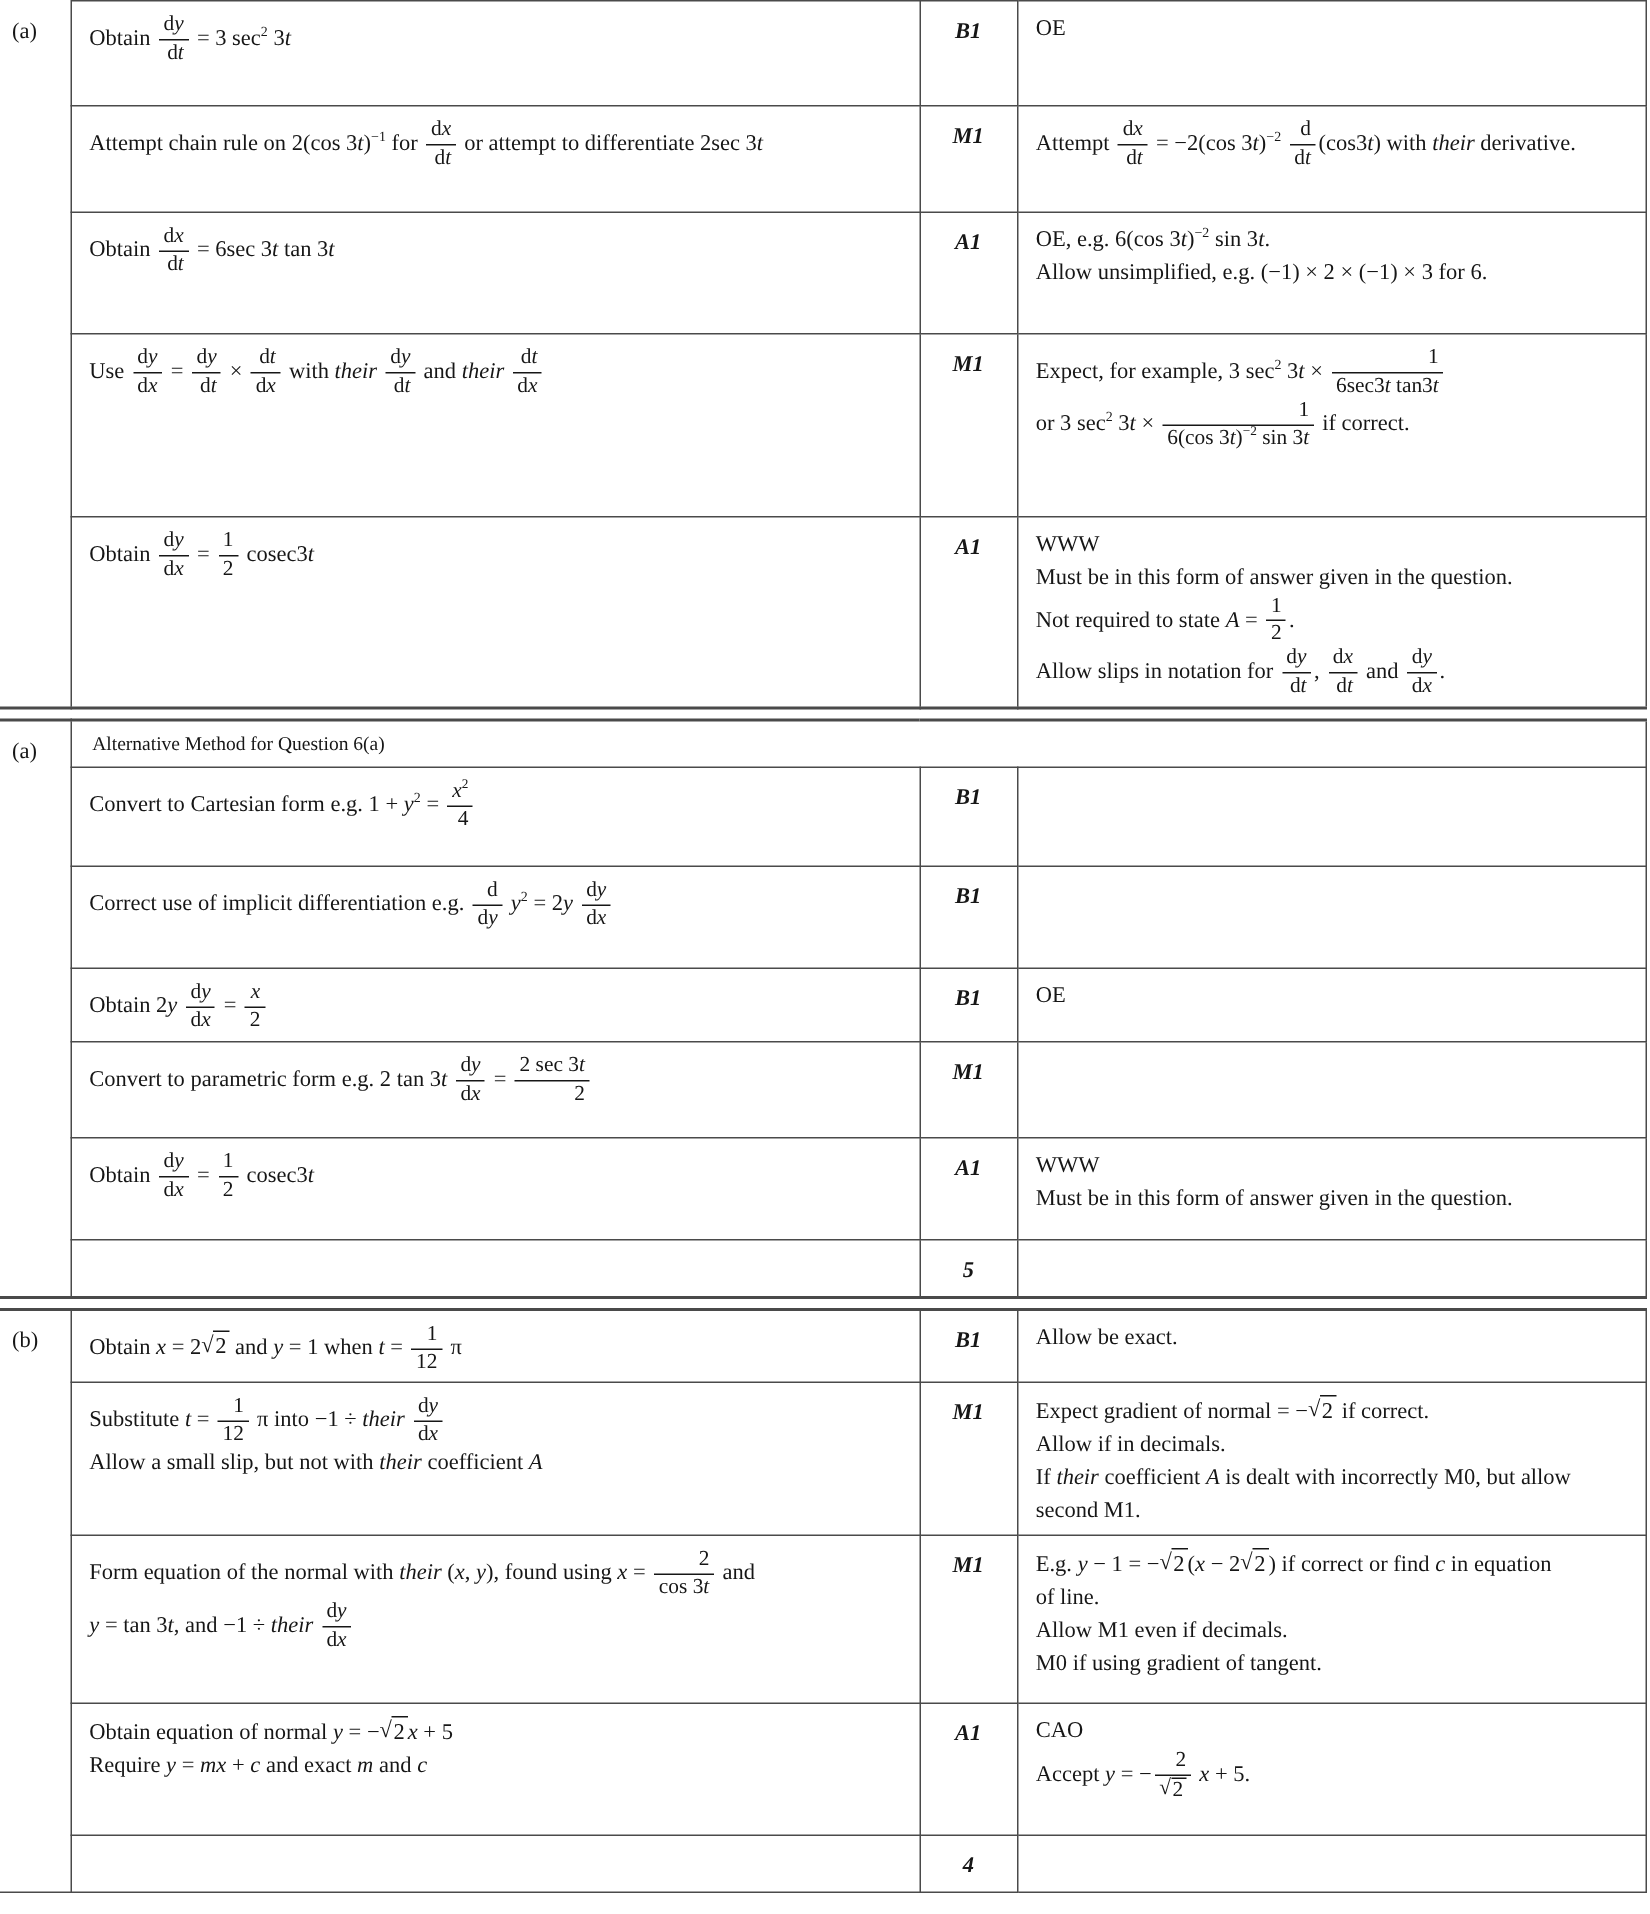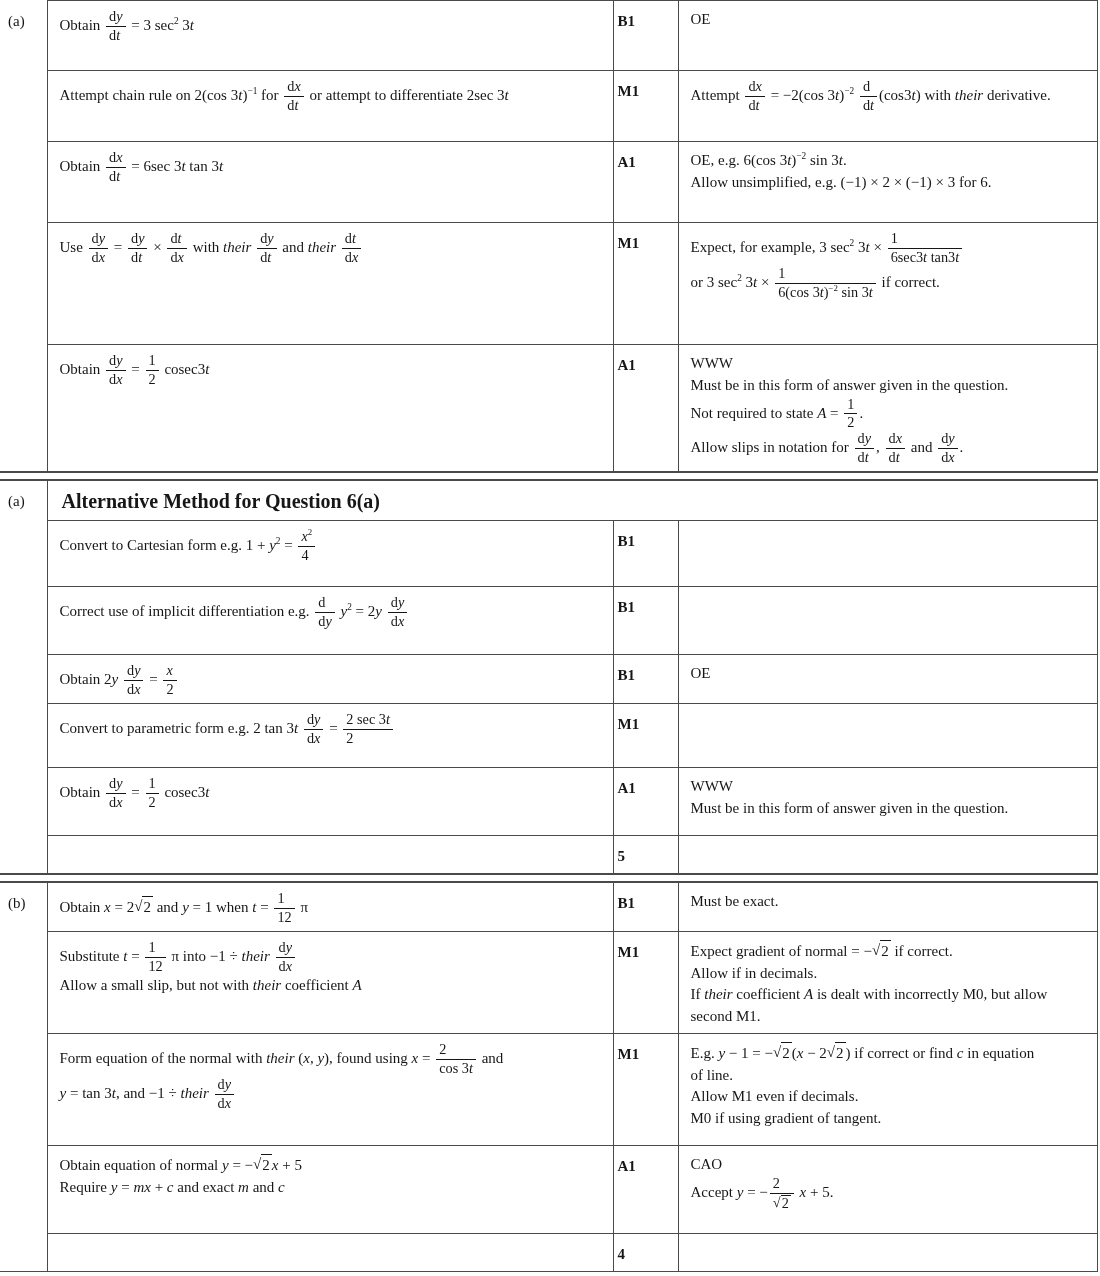--- a/index.html
+++ b/index.html
@@ -9,29 +9,29 @@
     font-family:"Liberation Serif","DejaVu Serif",serif;
   }
   table { border-collapse:collapse; table-layout:fixed; width:1097px; }
   td {
     border:1.5px solid var(--border,#4a4a4a);
     vertical-align:top; font-size:15px; line-height:1.45;
     padding:8px 10px 5px 12px; overflow:hidden;
   }
   td.label  { border-left:none; padding:10px 2px 0 8px; }
   td.no-top { border-top:none; }
-  td.mark   { font-weight:bold; text-align:left; padding:10px 4px 5px 4px; }
-  td.header-cell { font-weight:bold; padding:6px 10px 4px 14px; font-size:20px; }
+  td.mark   { font-weight:bold; text-align:center; padding:10px 4px 5px 4px;font-style:italic; }
+  td.header-cell { font-weight:normal; padding:6px 10px 4px 14px; font-size:13px; }
   tr.divider td {
     border:none; border-top:2px solid var(--border,#4a4a4a);
     border-bottom:2px solid var(--border,#4a4a4a);
     padding:0; height:4px;
   }
   
-  .frac { display:inline-block; vertical-align:middle; text-align:left; margin:0 2px; font-size:0.95em; }
+  .frac { display:inline-block; vertical-align:middle; text-align:right; margin:0 2px; font-size:0.95em; }
   .frac .num { display:block; padding:0 3px 1px; border-bottom:1.4px solid currentColor; line-height:1.12; }
   .frac .den { display:block; padding:1px 3px 0; line-height:1.12; }
   sup { font-size:62%; line-height:0; vertical-align:super; }
   .root { display:inline-block; white-space:nowrap; }
   .root .rad { display:inline-block; transform:translateY(-1px); }
   .root .vin { display:inline-block; border-top:1.4px solid currentColor; padding:0 2px 0 1px; }
   i { font-style:italic; }
 </style>
 </head>
 <body style="background: rgb(255, 255, 255);">
@@ -112,21 +112,21 @@
   </tr>
 
   <tr class="divider" style="height:8px">
         <td colspan="4"></td>
       </tr>
 
   <tr style="height:45px">
     <td class="label" rowspan="5">(b)</td>
     <td class="working">Obtain <i>x</i> = 2<span class="root"><span class="rad">√</span><span class="vin">2</span></span> and <i>y</i> = 1 when <i>t</i> = <span class="frac"><span class="num">1</span><span class="den">12</span></span> π</td>
     <td class="mark">B1</td>
-    <td class="comment">Must be exact.</td>
+    <td class="comment">Allow be exact.</td>
   </tr>
   <tr style="height:102px">
     <td class="working">Substitute <i>t</i> = <span class="frac"><span class="num">1</span><span class="den">12</span></span> π into −1 ÷ <i>their</i> <span class="frac"><span class="num">d<i>y</i></span><span class="den">d<i>x</i></span></span><br>Allow a small slip, but not with <i>their</i> coefficient <i>A</i></td>
     <td class="mark">M1</td>
     <td class="comment">Expect gradient of normal = −<span class="root"><span class="rad">√</span><span class="vin">2</span></span> if correct.<br>Allow if in decimals.<br>If <i>their</i> coefficient <i>A</i> is dealt with incorrectly M0, but allow second M1.</td>
   </tr>
   <tr style="height:112px">
     <td class="working">Form equation of the normal with <i>their</i> (<i>x</i>, <i>y</i>), found using <i>x</i> = <span class="frac"><span class="num">2</span><span class="den">cos 3<i>t</i></span></span> and<br><i>y</i> = tan 3<i>t</i>, and −1 ÷ <i>their</i> <span class="frac"><span class="num">d<i>y</i></span><span class="den">d<i>x</i></span></span></td>
     <td class="mark">M1</td>
     <td class="comment">E.g. <i>y</i> − 1 = −<span class="root"><span class="rad">√</span><span class="vin">2</span></span>(<i>x</i> − 2<span class="root"><span class="rad">√</span><span class="vin">2</span></span>) if correct or find <i>c</i> in equation<br>of line.<br>Allow M1 even if decimals.<br>M0 if using gradient of tangent.</td>

